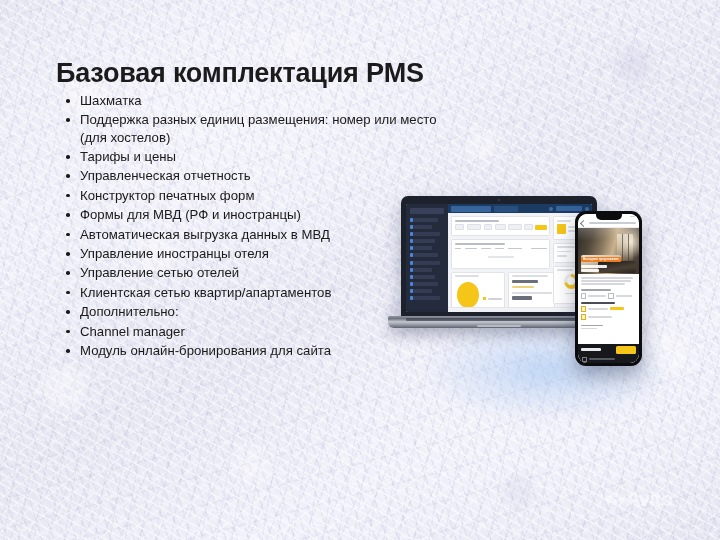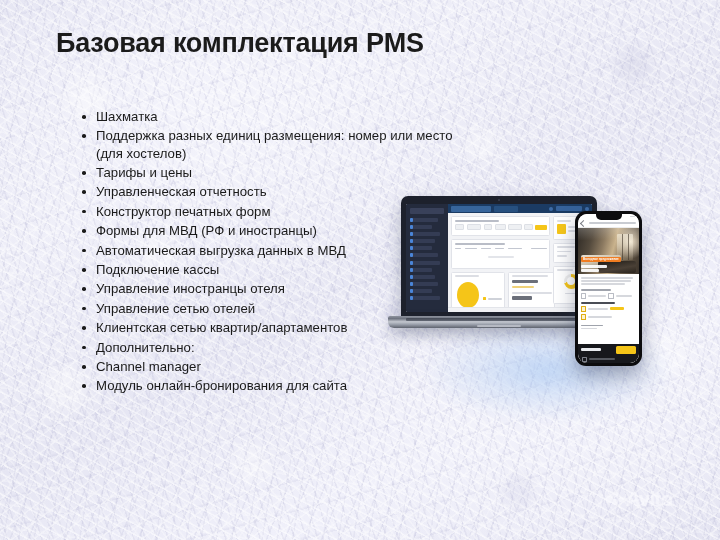--- a/index.html
+++ b/index.html
@@ -64,28 +64,28 @@
   
   .glow{
     position:absolute;
     left:378px;top:300px;width:340px;height:140px;
     background:radial-gradient(ellipse 50% 50% at 50% 50%, rgba(150,190,240,.55) 0%, rgba(170,200,240,.25) 45%, rgba(200,215,245,0) 75%);
     filter:blur(6px);
   }
 
   
   .title{
-    position:absolute;left:56px;top:28px;
+    position:absolute;left:56px;top:58px;
     font-size:27px;font-weight:bold;color:#1b1b1b;
     letter-spacing:-.2px;
     white-space:nowrap;
   }
   ul.features{
     position:absolute;left:58px;top:92px;
-    margin:16px;padding:0 0 0 22px;
+    margin:0;padding:0 0 0 22px;
     list-style:none;
     width:360px;
   }
   ul.features li{
     position:relative;
     font-size:13.2px;
     line-height:17.3px;
     color:#1a1a1a;
     margin:0 0 2.1px 0;
   }
@@ -253,21 +253,20 @@
   <div class="title">Базовая комплектация PMS</div>
 
   <ul class="features" id="feature-list">
       <li>Шахматка</li>
       <li>Поддержка разных единиц размещения: номер или место (для хостелов)</li>
       <li>Тарифы и цены</li>
       <li>Управленческая отчетность</li>
       <li>Конструктор печатных форм</li>
       <li>Формы для МВД (РФ и иностранцы)</li>
       <li>Автоматическая выгрузка данных в МВД</li>
-      <li>Подключение кассы</li>
       <li>Управление иностранцы отеля</li>
       <li>Управление сетью отелей</li>
       <li>Клиентская сетью квартир/апартаментов</li>
       <li>Дополнительно:</li>
       <li>Channel manager</li>
       <li>Модуль онлайн-бронирования для сайта</li>
     </ul>
 
   <div class="laptop">
     <div class="lid">

